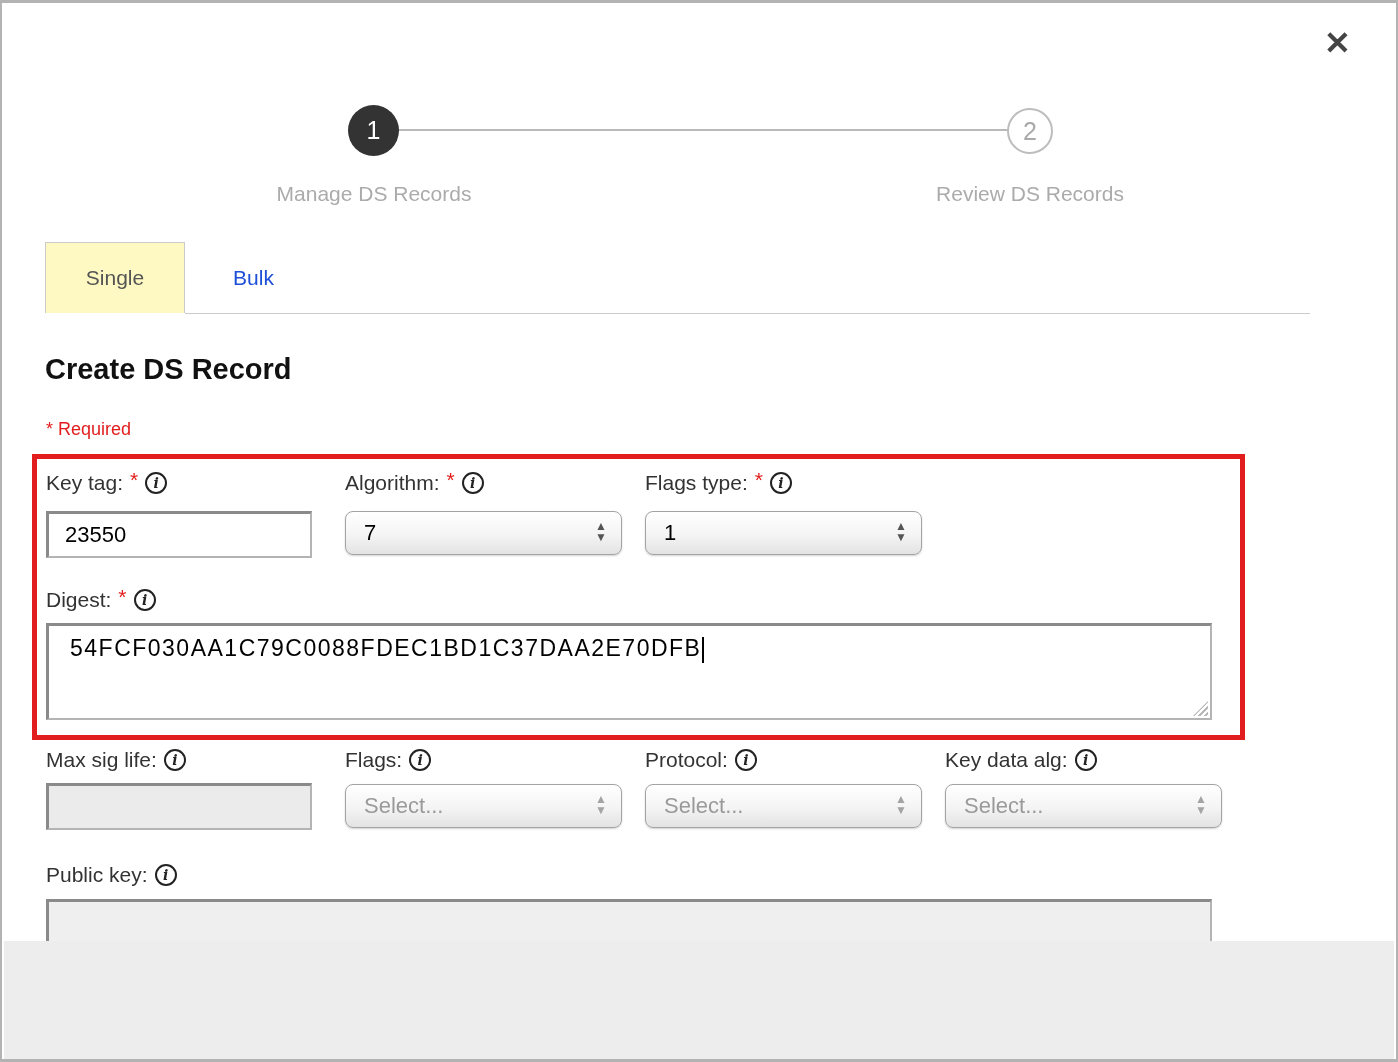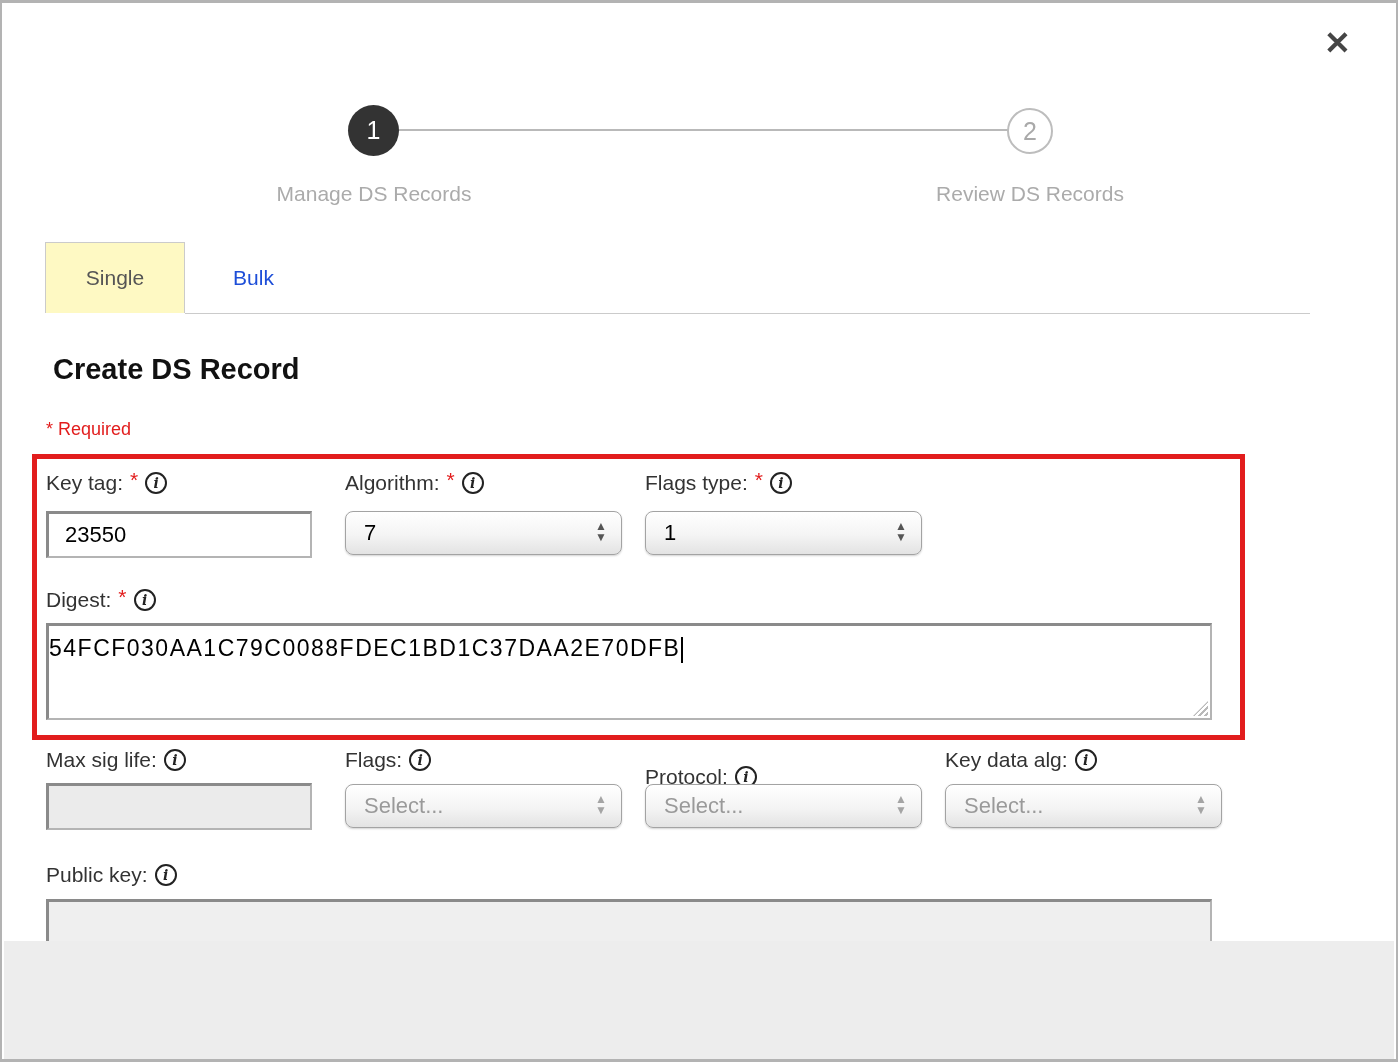--- a/index.html
+++ b/index.html
@@ -18,21 +18,21 @@
   .step-2{left:1005px;top:105px;width:46px;height:46px;background:#ffffff;border:2px solid #bdbdbd;color:#a9a9a9;}
   .step-label{position:absolute;width:320px;text-align:center;font-size:21px;color:#ababab;}
 
   
   .tab{position:absolute;top:239px;height:71px;display:flex;align-items:center;justify-content:center;
        font-size:21px;cursor:pointer;box-sizing:border-box;}
   .tab-single{left:43px;width:140px;background:#fef9c3;border:1px solid #cbcbcb;border-bottom:none;color:#555555;z-index:2;}
   .tab-bulk{left:183px;width:137px;color:#1d4ed8;}
   .tab-underline{position:absolute;left:183px;top:310px;width:1125px;height:1px;background:#cbcbcb;}
 
-  .page-title{position:absolute;left:43px;top:350px;font-size:29px;font-weight:bold;color:#111111;margin-left:8px;}
+  .page-title{position:absolute;left:43px;top:350px;font-size:29px;font-weight:bold;color:#111111;}
   .required-note{position:absolute;left:44px;top:416px;font-size:18px;color:#e21d1d;}
 
   .highlight-box{position:absolute;left:30px;top:451px;width:1213px;height:286px;box-sizing:border-box;
                  border:5px solid #e21d1d;}
 
   
   .field-label{position:absolute;display:flex;align-items:center;gap:7px;font-size:21px;color:#333333;height:28px;}
   .req{color:#e21d1d;font-size:21px;position:relative;top:-3px;}
   .info{display:inline-flex;align-items:center;justify-content:center;width:22px;height:22px;border:2px solid #222222;
         border-radius:50%;box-sizing:border-box;cursor:pointer;background:#fff;}
@@ -50,21 +50,21 @@
           display:flex;align-items:center;cursor:pointer;}
   .sel-value{font-size:22px;color:#000;padding-left:18px;}
   .sel-value.placeholder{color:#9a9a9a;}
   .spinner{position:absolute;right:14px;top:0;height:100%;display:flex;flex-direction:column;justify-content:center;line-height:9px;}
   .spinner span{font-size:12px;color:#555;display:block;height:11px;}
   .select.muted .spinner span{color:#a4a4a4;}
 
   
   .textarea{position:absolute;box-sizing:border-box;background:#fff;border:2px solid #b4b4b4;
             border-top:3px solid #8a8a8a;border-left:3px solid #8a8a8a;
-            font-size:23px;letter-spacing:1.5px;color:#000;padding:9px 0;overflow:hidden;}
+            font-size:23px;letter-spacing:1.5px;color:#000;padding:9px 21px;overflow:hidden;}
   .caret{display:inline-block;width:2px;height:26px;background:#000;vertical-align:middle;margin-left:1px;}
   .resize-handle{position:absolute;right:2px;bottom:2px;width:15px;height:15px;
                  background:repeating-linear-gradient(135deg,transparent 0 2px,#b9b9b9 2px 4px);
                  clip-path:polygon(100% 0,100% 100%,0 100%);}
   .pubkey-box{position:absolute;box-sizing:border-box;background:#efefef;border:2px solid #b4b4b4;
               border-top:3px solid #8a8a8a;border-left:3px solid #8a8a8a;border-bottom:none;}
 
   
   .footer{position:absolute;left:2px;right:2px;top:938px;bottom:0;background:#ededed;}
 </style>
@@ -155,21 +155,21 @@
     <span class="info">
         <i>i</i>
       </span>
   </div>
   <div class="field-label" style="left:343px;top:743px;">
     <span>Flags:</span>
     <span class="info">
         <i>i</i>
       </span>
   </div>
-  <div class="field-label" style="left:643px;top:760px;">
+  <div class="field-label" style="left:643px;top:743px;">
     <span>Protocol:</span>
     <span class="info">
         <i>i</i>
       </span>
   </div>
   <div class="field-label" style="left:943px;top:743px;">
     <span>Key data alg:</span>
     <span class="info">
         <i>i</i>
       </span>

